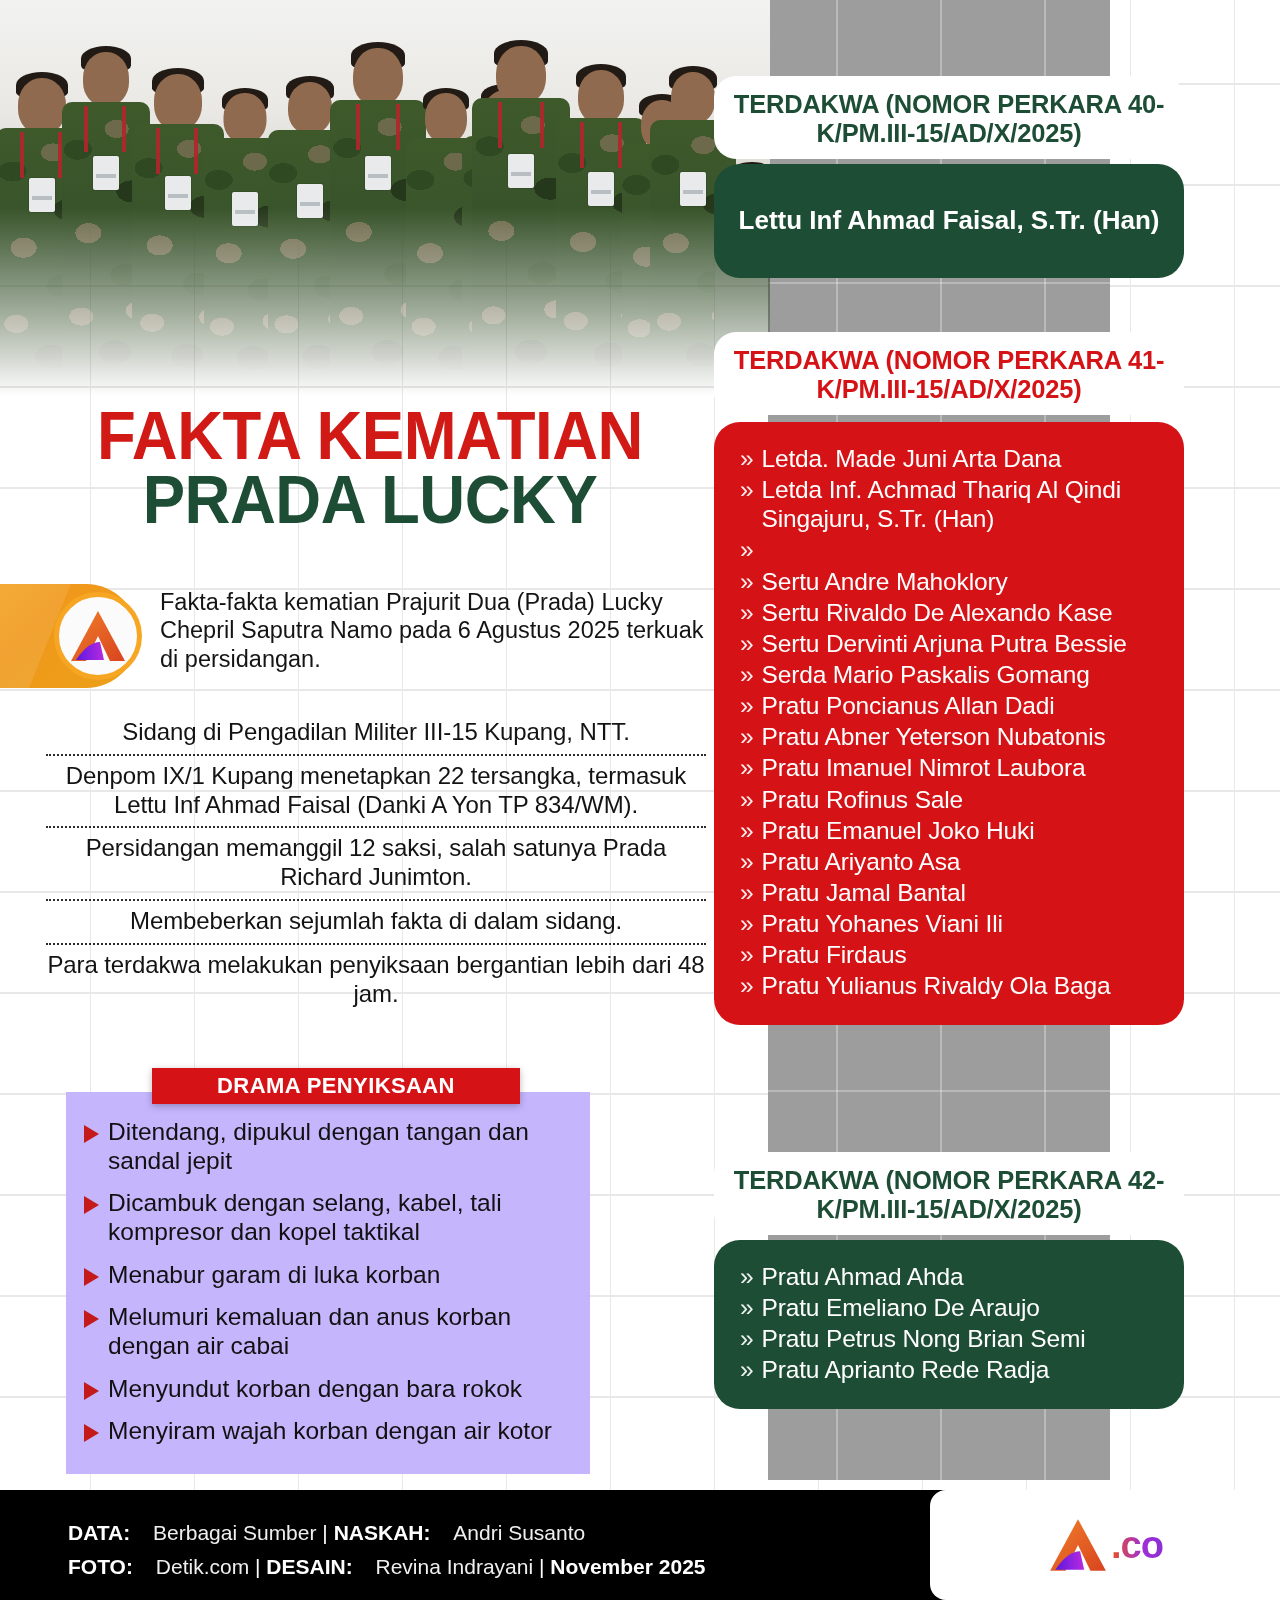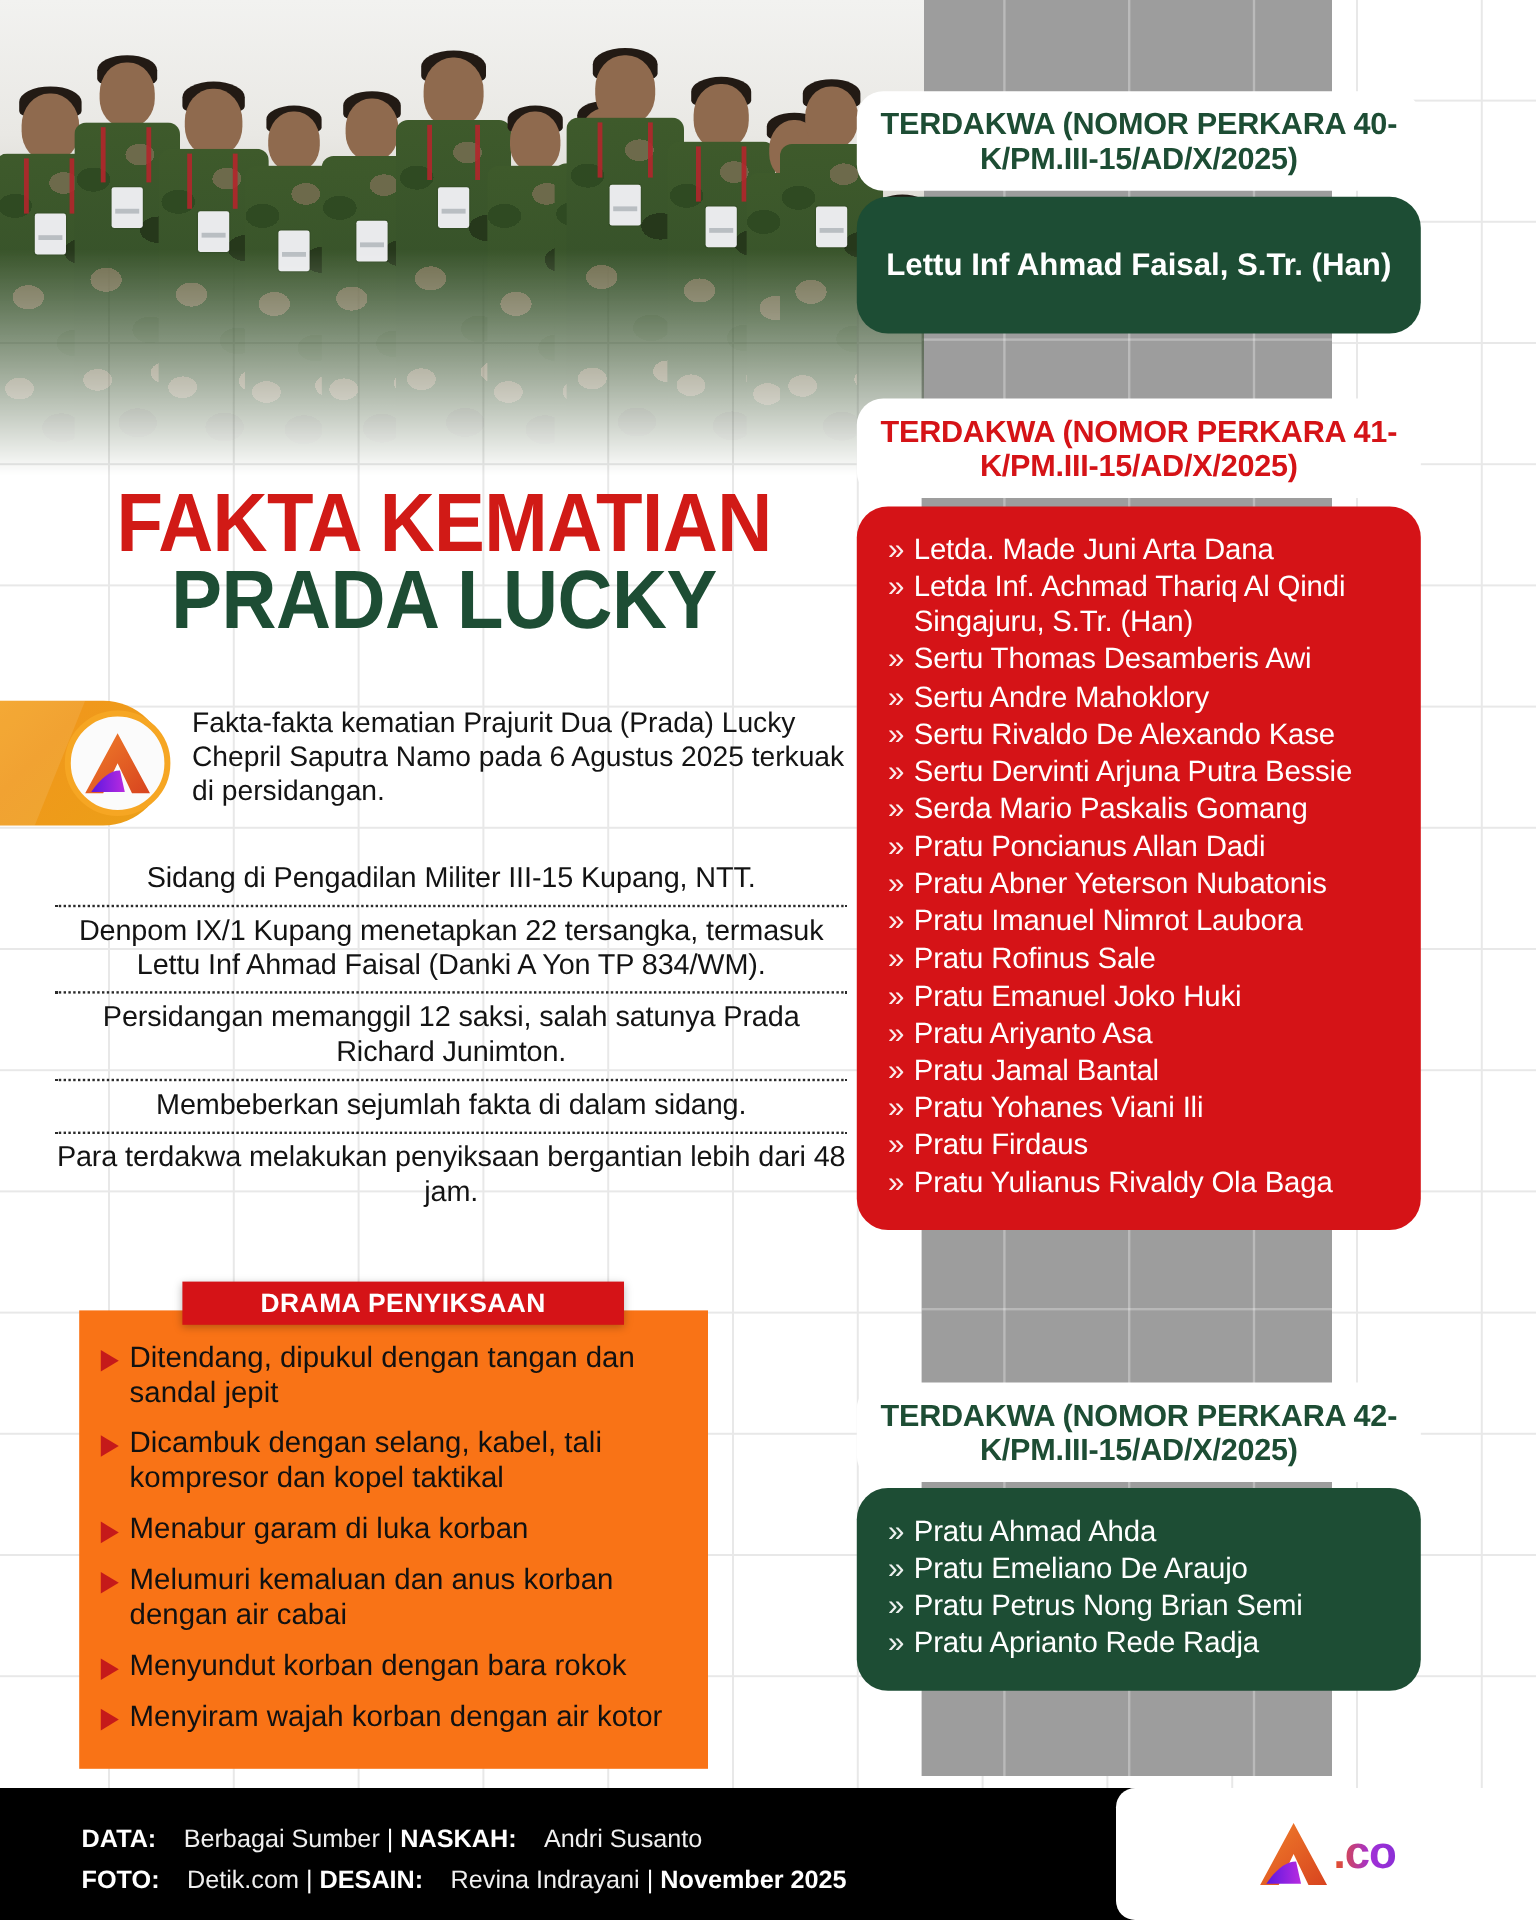--- a/index.html
+++ b/index.html
@@ -143,21 +143,21 @@
 
   
   #drama-badge{
     position:absolute; left:152px; top:1068px; width:368px; height:36px;
     background:#d51317; color:#fff; display:flex; align-items:center; justify-content:center;
     font-weight:bold; font-size:22px; letter-spacing:.4px; z-index:3;
     box-shadow:0 2px 7px rgba(0,0,0,.28);
   }
   #drama-box{
     position:absolute; left:66px; top:1092px; width:524px; height:382px;
-    background:#f97316; padding:26px 20px 0 18px;
+    background:#c4b5fd; padding:26px 20px 0 18px;
   }
   .drama-item{
     display:flex; gap:9px; align-items:flex-start;
     font-size:24.5px; line-height:1.17; color:#111; margin-bottom:14px;
   }
   .tri{
     flex:none; width:0; height:0; margin-top:7px;
     border-left:15px solid #c51a1a; border-top:9px solid transparent; border-bottom:9px solid transparent;
   }
 
@@ -405,21 +405,20 @@
       <div class="nameitem">
         <span class="chev">»</span>
         <span>Letda. Made Juni Arta Dana</span>
       </div>
       <div class="nameitem">
         <span class="chev">»</span>
         <span>Letda Inf. Achmad Thariq Al Qindi Singajuru, S.Tr. (Han)</span>
       </div>
       <div class="nameitem">
         <span class="chev">»</span>
-        <span>Sertu Thomas Desamberis Awi</span>
       </div>
       <div class="nameitem">
         <span class="chev">»</span>
         <span>Sertu Andre Mahoklory</span>
       </div>
       <div class="nameitem">
         <span class="chev">»</span>
         <span>Sertu Rivaldo De Alexando Kase</span>
       </div>
       <div class="nameitem">

